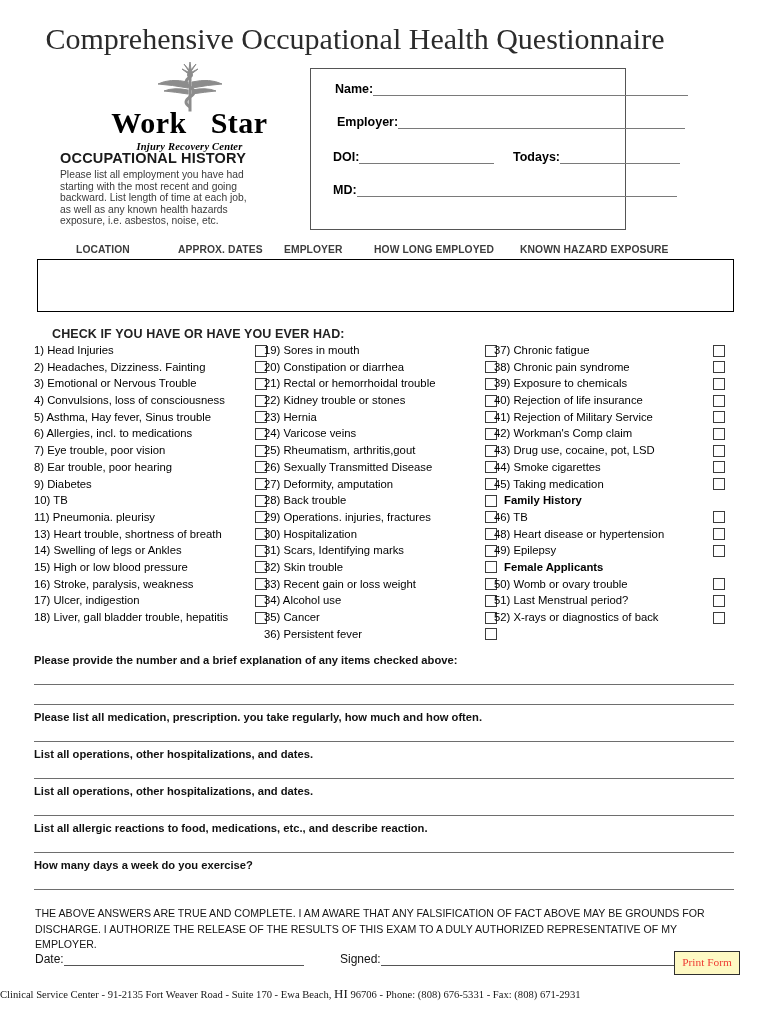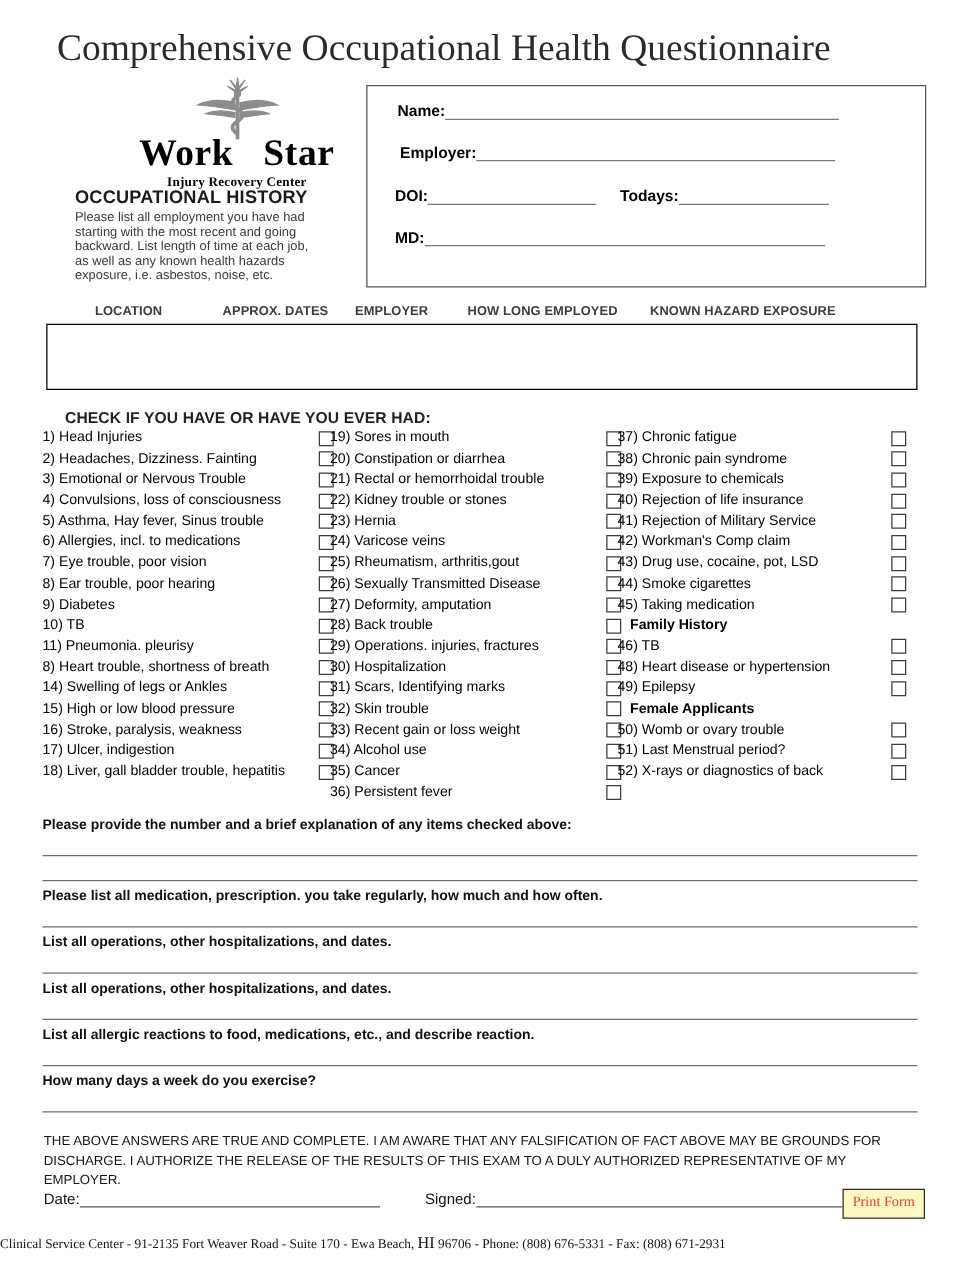--- a/index.html
+++ b/index.html
@@ -29,37 +29,38 @@
     text-align: center;
     font-family: "Liberation Serif", serif;
     font-weight: bold; font-size: 30px; letter-spacing: 0.5px;
     line-height: 30px; margin-top: -2px;
   }
   .logo-sub {
     text-align: center;
     font-family: "Liberation Serif", serif;
     font-weight: bold; font-size: 10.5px; letter-spacing: 0.2px;
     margin-top: 3px;
+    font-style: italic;
   }
 
   
   .occ-head {
     position: absolute; left: 60px; top: 150px;
     font-size: 14.5px; font-weight: bold; color: #1a1a1a;
     letter-spacing: 0.2px;
   }
   .occ-desc {
     position: absolute; left: 60px; top: 169px; width: 200px;
     font-size: 10.3px; line-height: 11.6px; color: #3a3a3a;
   }
 
   
   .info-box {
-    position: absolute; left: 293px; top: 68px;
-    width: 448px; height: 162px;
+    position: absolute; left: 310px; top: 68px;
+    width: 316px; height: 162px;
     border: 1px solid #555;
   }
   .info-row { position: absolute; display: flex; align-items: flex-end; }
   .info-label { font-size: 12.5px; font-weight: bold; white-space: nowrap; }
   .info-line { border-bottom: 1px solid #7a7a7a; height: 15px; }
 
   .r-name     { left: 24px;  top: 12px; }
   .r-employer { left: 26px;  top: 45px; }
   .r-doi      { left: 22px;  top: 80px; }
   .r-today    { left: 202px; top: 80px; }
@@ -219,21 +220,21 @@
       <div class="ci"><span class="lbl">2) Headaches, Dizziness. Fainting</span><span class="cbox"></span></div>
       <div class="ci"><span class="lbl">3) Emotional or Nervous Trouble</span><span class="cbox"></span></div>
       <div class="ci"><span class="lbl">4) Convulsions, loss of consciousness</span><span class="cbox"></span></div>
       <div class="ci"><span class="lbl">5) Asthma, Hay fever, Sinus trouble</span><span class="cbox"></span></div>
       <div class="ci"><span class="lbl">6) Allergies, incl. to medications</span><span class="cbox"></span></div>
       <div class="ci"><span class="lbl">7) Eye trouble, poor vision</span><span class="cbox"></span></div>
       <div class="ci"><span class="lbl">8) Ear trouble, poor hearing</span><span class="cbox"></span></div>
       <div class="ci"><span class="lbl">9) Diabetes</span><span class="cbox"></span></div>
       <div class="ci"><span class="lbl">10) TB</span><span class="cbox"></span></div>
       <div class="ci"><span class="lbl">11) Pneumonia. pleurisy</span><span class="cbox"></span></div>
-      <div class="ci"><span class="lbl">8) Heart trouble, shortness of breath</span><span class="cbox"></span></div>
+      <div class="ci"><span class="lbl">13) Heart trouble, shortness of breath</span><span class="cbox"></span></div>
       <div class="ci"><span class="lbl">14) Swelling of legs or Ankles</span><span class="cbox"></span></div>
       <div class="ci"><span class="lbl">15) High or low blood pressure</span><span class="cbox"></span></div>
       <div class="ci"><span class="lbl">16) Stroke, paralysis, weakness</span><span class="cbox"></span></div>
       <div class="ci"><span class="lbl">17) Ulcer, indigestion</span><span class="cbox"></span></div>
       <div class="ci"><span class="lbl">18) Liver, gall bladder trouble, hepatitis</span><span class="cbox"></span></div>
     </div>
   <div class="col col2" id="col2">
       <div class="ci"><span class="lbl">19) Sores in mouth</span><span class="cbox"></span></div>
       <div class="ci"><span class="lbl">20) Constipation or diarrhea</span><span class="cbox"></span></div>
       <div class="ci"><span class="lbl">21) Rectal or hemorrhoidal trouble</span><span class="cbox"></span></div>

